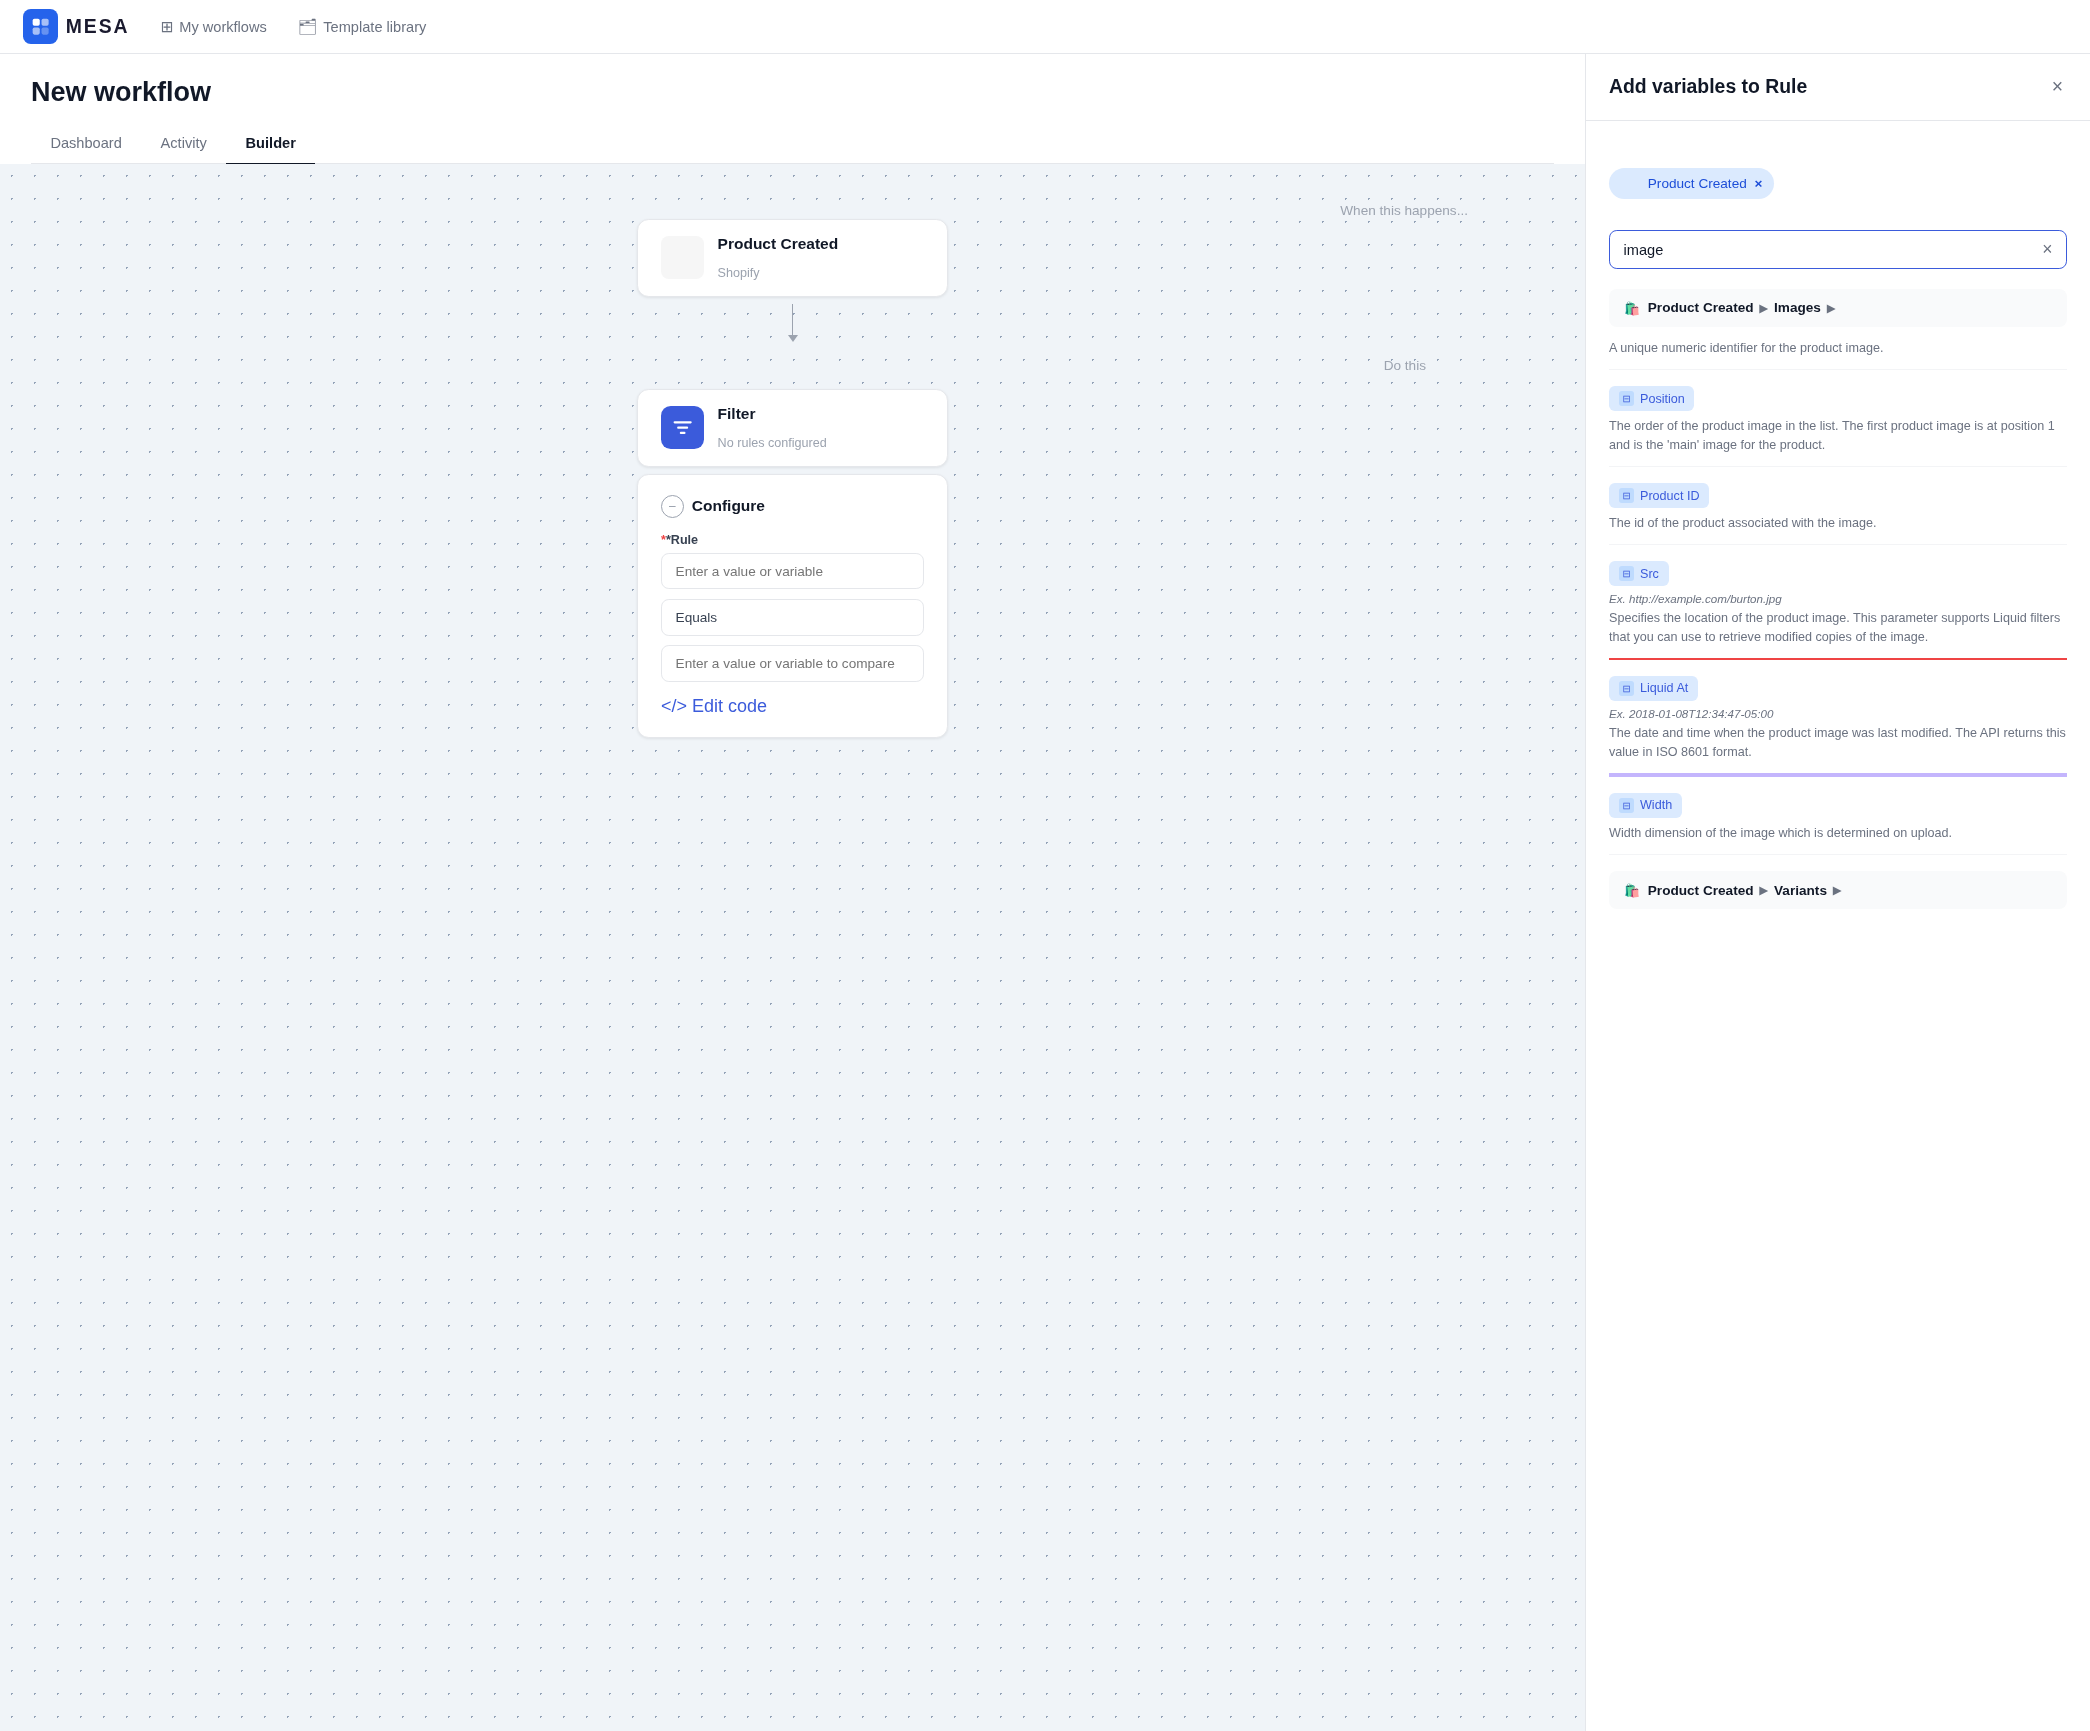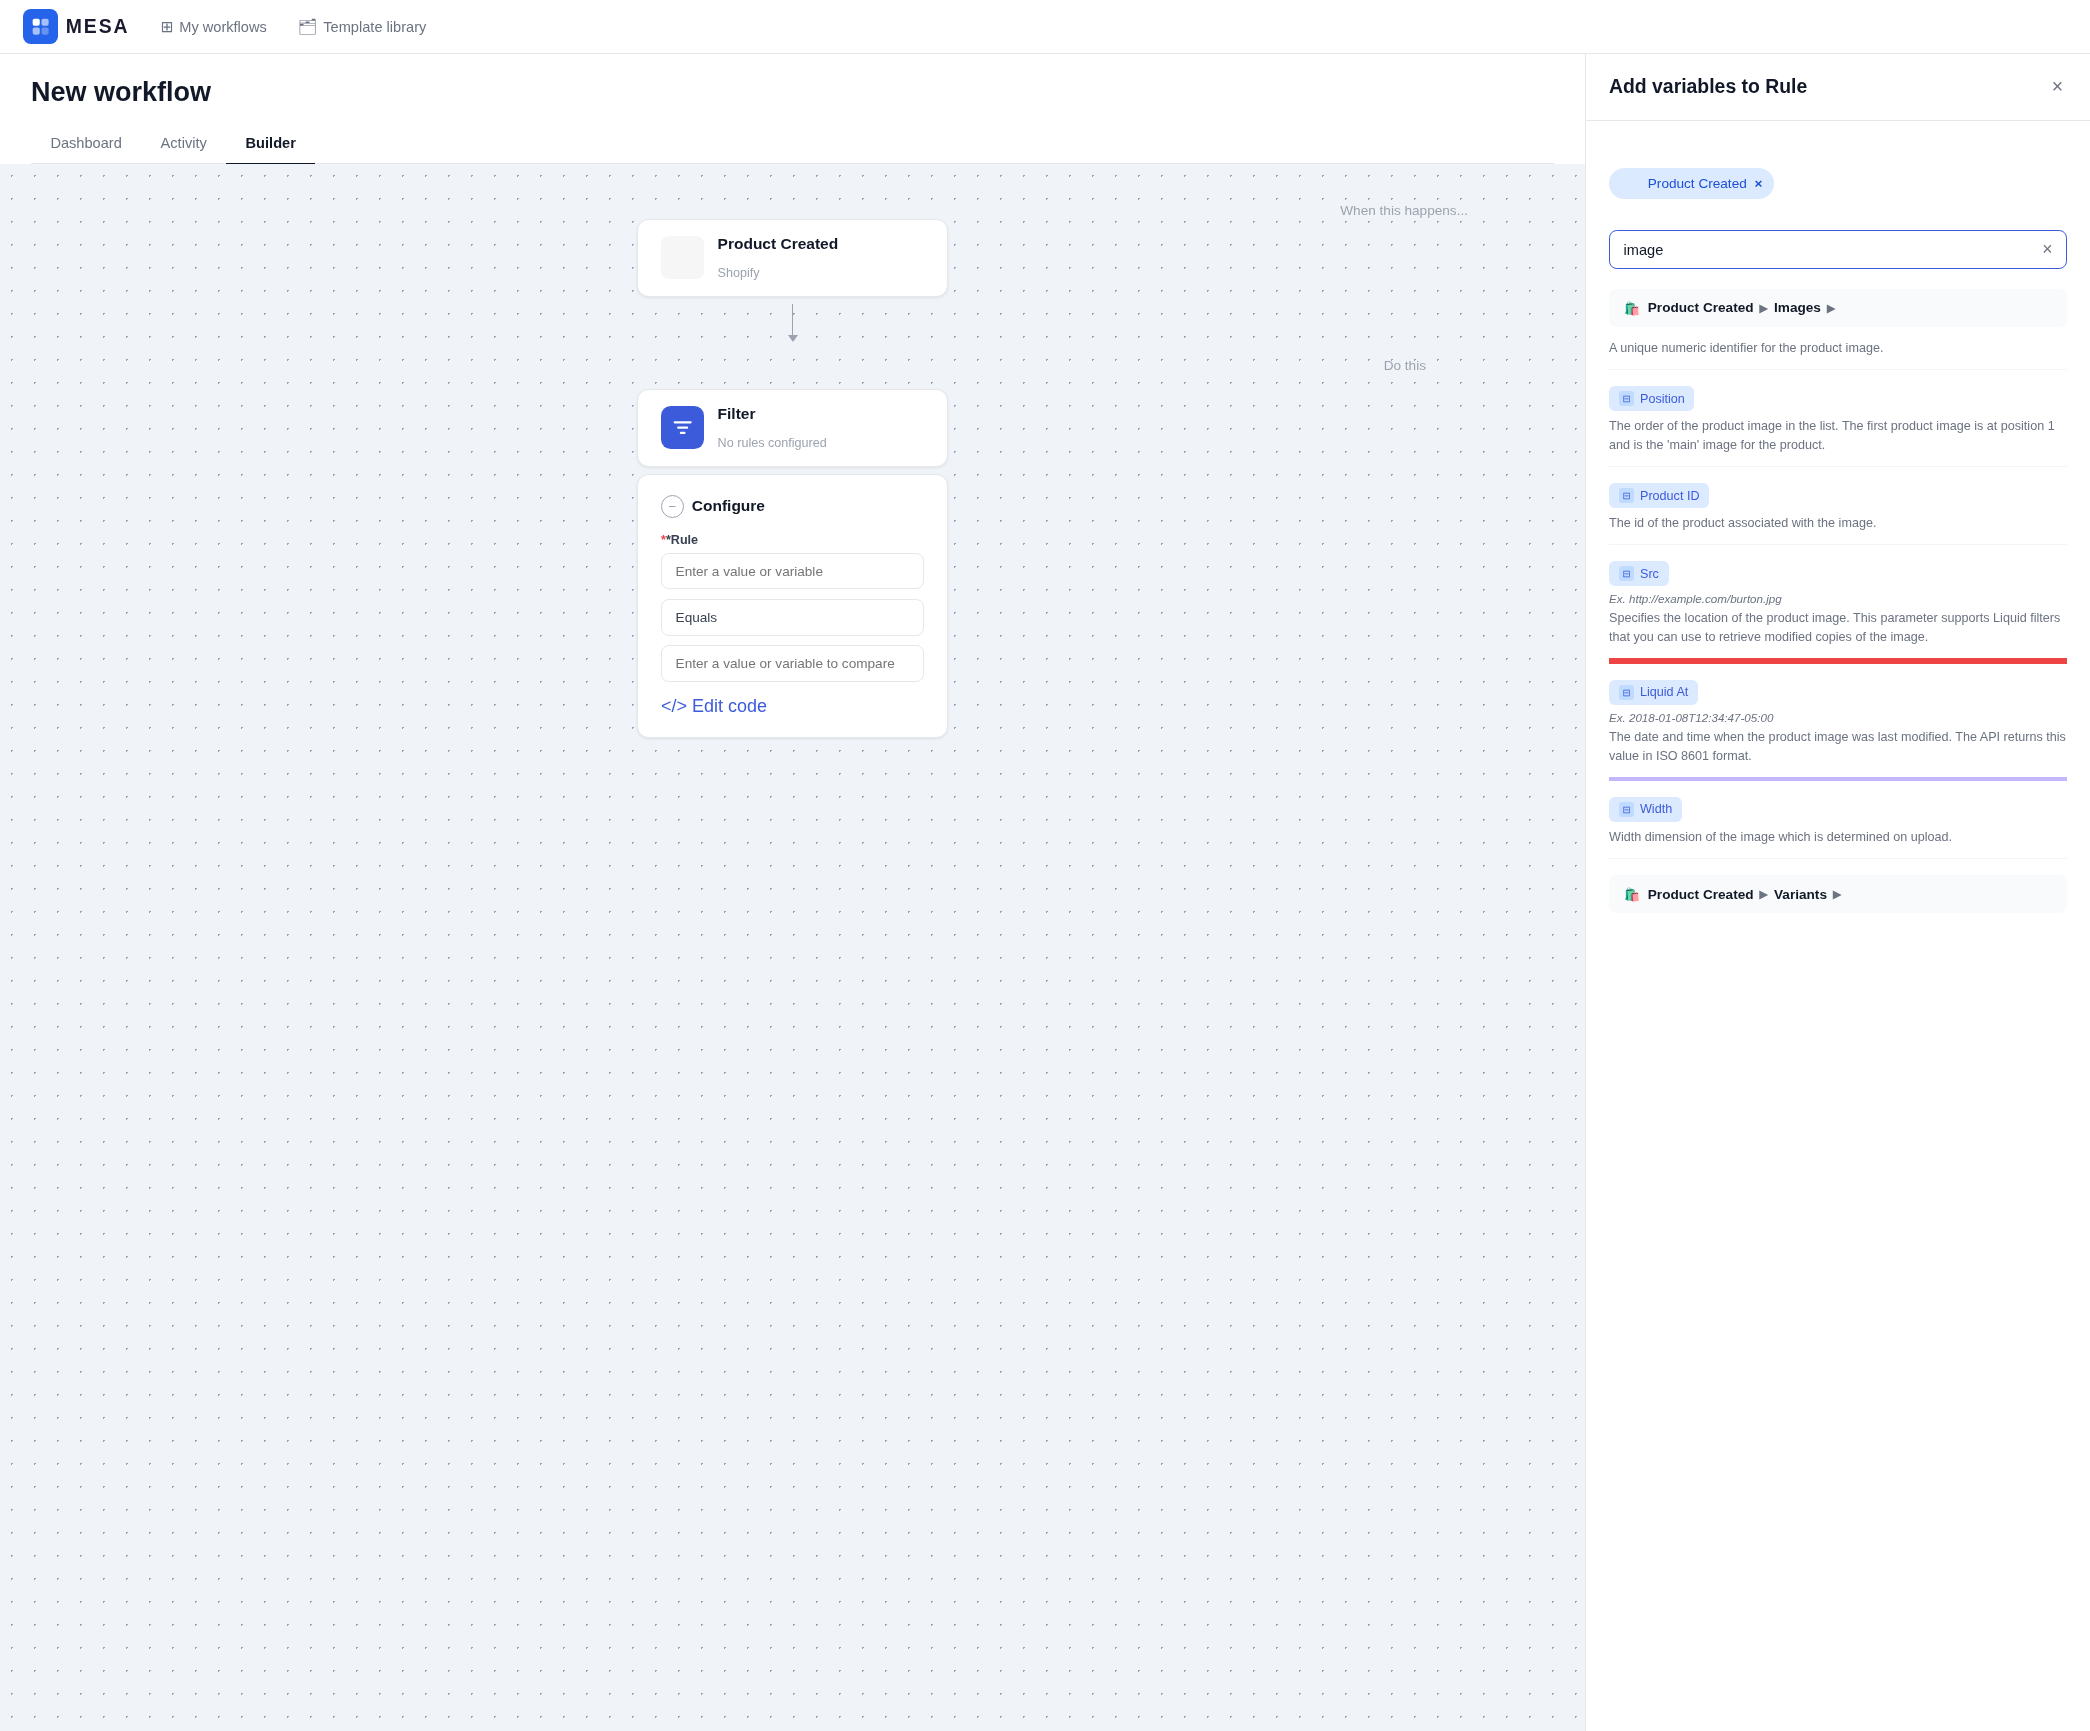--- a/index.html
+++ b/index.html
@@ -523,21 +523,21 @@
           </button>
           <p style="font-size:12.6px; color:#6b7280; line-height:1.5; margin-bottom:11.6px; padding-bottom:11.6px; border-bottom:1px solid #f3f4f6;">The id of the product associated with the image.</p>
         </div>
 
         <div class="var-group">
           <button class="variable-btn">
             <span class="variable-btn-icon">⊟</span>
             <span>Src</span>
           </button>
           <p style="font-size:11.6px; color:#6b7280; margin-bottom:3.9px; font-style:italic;">Ex. http://example.com/burton.jpg</p>
-          <p style="font-size:12.6px; color:#6b7280; line-height:1.5; margin-bottom:11.6px; padding-bottom:11.6px; border-bottom:6px solid #ef4444;">Specifies the location of the product image. This parameter supports Liquid filters that you can use to retrieve modified copies of the image.</p>
+          <p style="font-size:12.6px; color:#6b7280; line-height:1.5; margin-bottom:11.6px; padding-bottom:11.6px; border-bottom:2px solid #ef4444;">Specifies the location of the product image. This parameter supports Liquid filters that you can use to retrieve modified copies of the image.</p>
         </div>
 
         <div class="var-group">
           <button class="variable-btn">
             <span class="variable-btn-icon">⊟</span>
             <span>Liquid At</span>
           </button>
           <p style="font-size:11.6px; color:#6b7280; margin-bottom:3.9px; font-style:italic;">Ex. 2018-01-08T12:34:47-05:00</p>
           <p style="font-size:12.6px; color:#6b7280; line-height:1.5; margin-bottom:11.6px; padding-bottom:11.6px; border-bottom:4px solid #c4b5fd;">The date and time when the product image was last modified. The API returns this value in ISO 8601 format.</p>
         </div>

